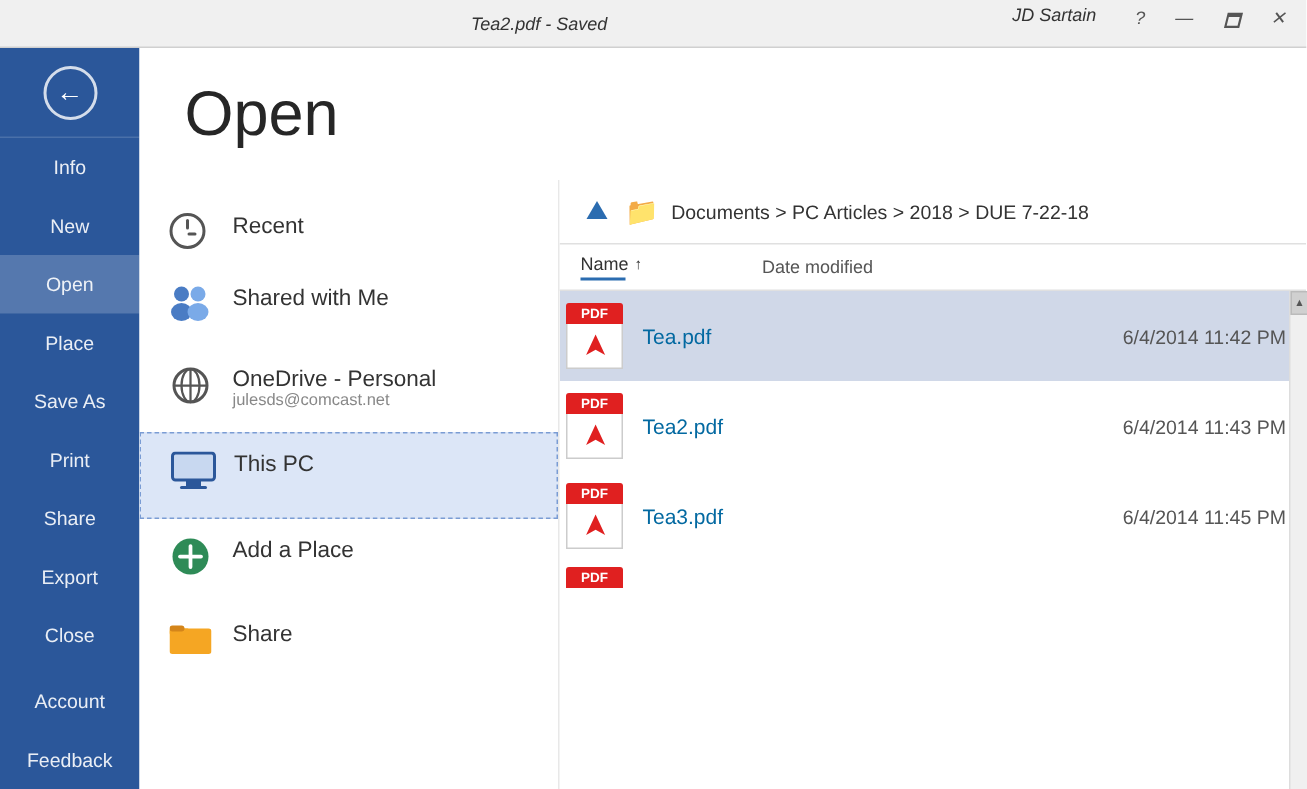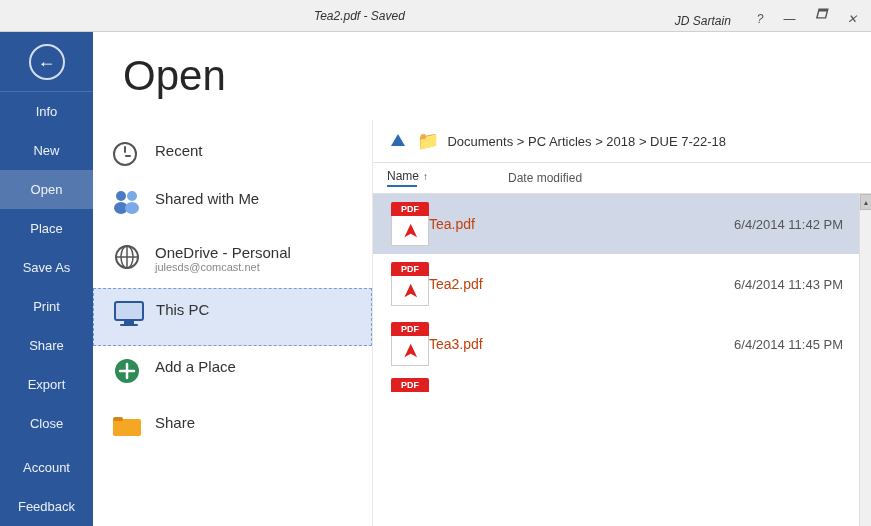--- a/index.html
+++ b/index.html
@@ -19,21 +19,21 @@
     }
     .titlebar-title {
       font-size: 12px;
       color: #333;
       flex: 1;
       text-align: center;
     }
     .titlebar-controls {
       display: flex;
       gap: 8px;
-      align-items: flex-end;
+      align-items: flex-start;
       margin-left: 44px;
     }
     .titlebar-btn {
       font-size: 12px;
       color: #555;
       cursor: pointer;
       padding: 2px 6px;
     }
     .titlebar-user {
       font-size: 12px;
@@ -204,23 +204,23 @@
     }
 
     .file-list {
       flex: 1;
       overflow-y: auto;
       position: relative;
     }
     .file-row {
       display: flex;
       align-items: center;
-      padding: 8px 18px;
+      padding: 8px 4px;
       cursor: pointer;
-      gap: 0;
+      gap: 13px;
       min-height: 52px;
     }
     .file-row.selected { background: #d0d8e8; }
 
     .pdf-icon {
       width: 38px;
       height: 44px;
       flex-shrink: 0;
       position: relative;
       display: flex;
@@ -246,21 +246,21 @@
     }
     .pdf-arrow {
       color: #e02020;
       font-size: 20px;
       transform: rotate(270deg);
       display: inline-block;
     }
 
     .file-name {
       font-size: 14px;
-      color: #c2410c;
+      color: #0369a1;
       flex: 1;
     }
     .file-date {
       font-size: 13px;
       color: #555;
       min-width: 120px;
       text-align: right;
       margin-right: 10px;
     }
 

